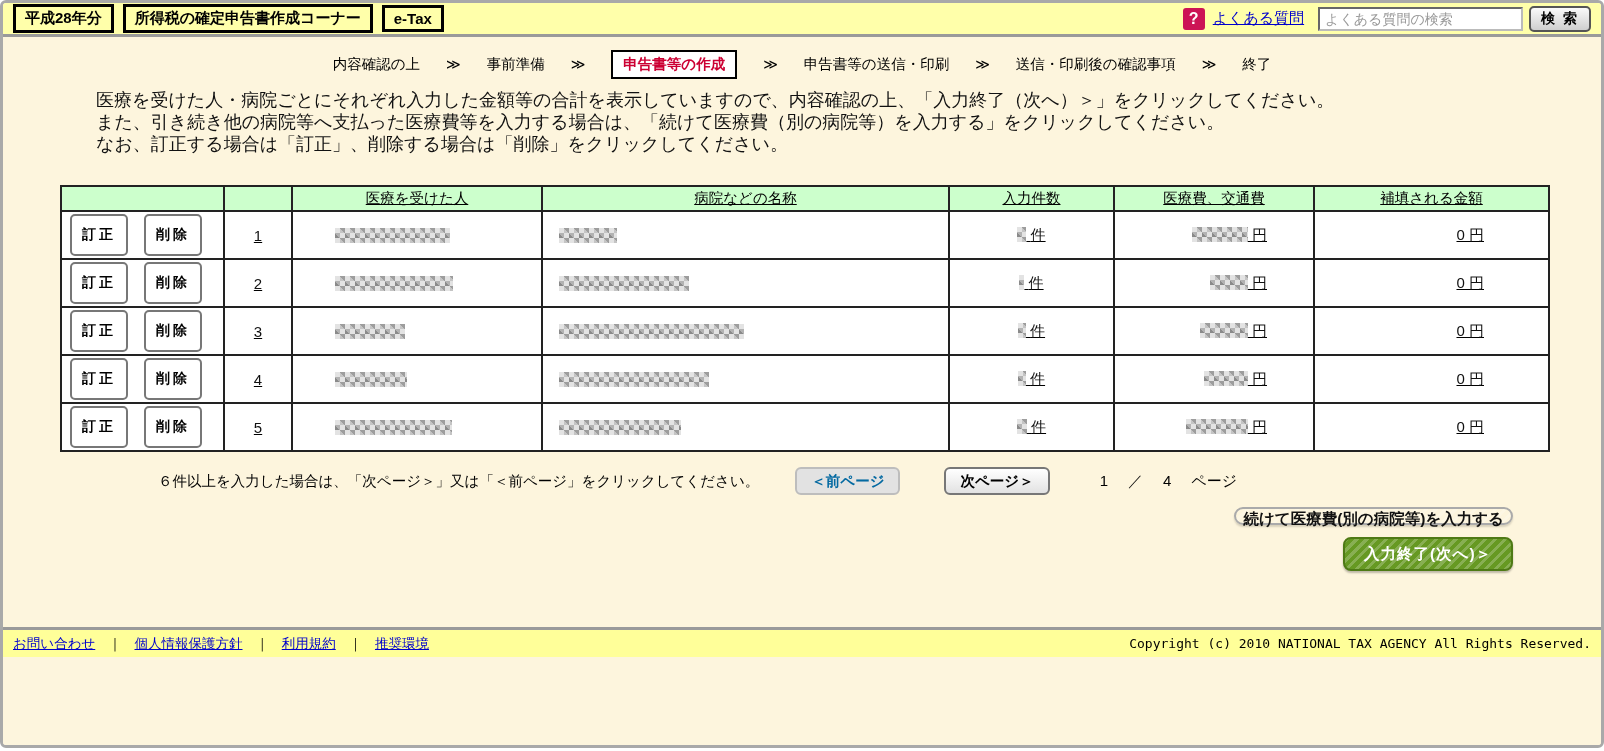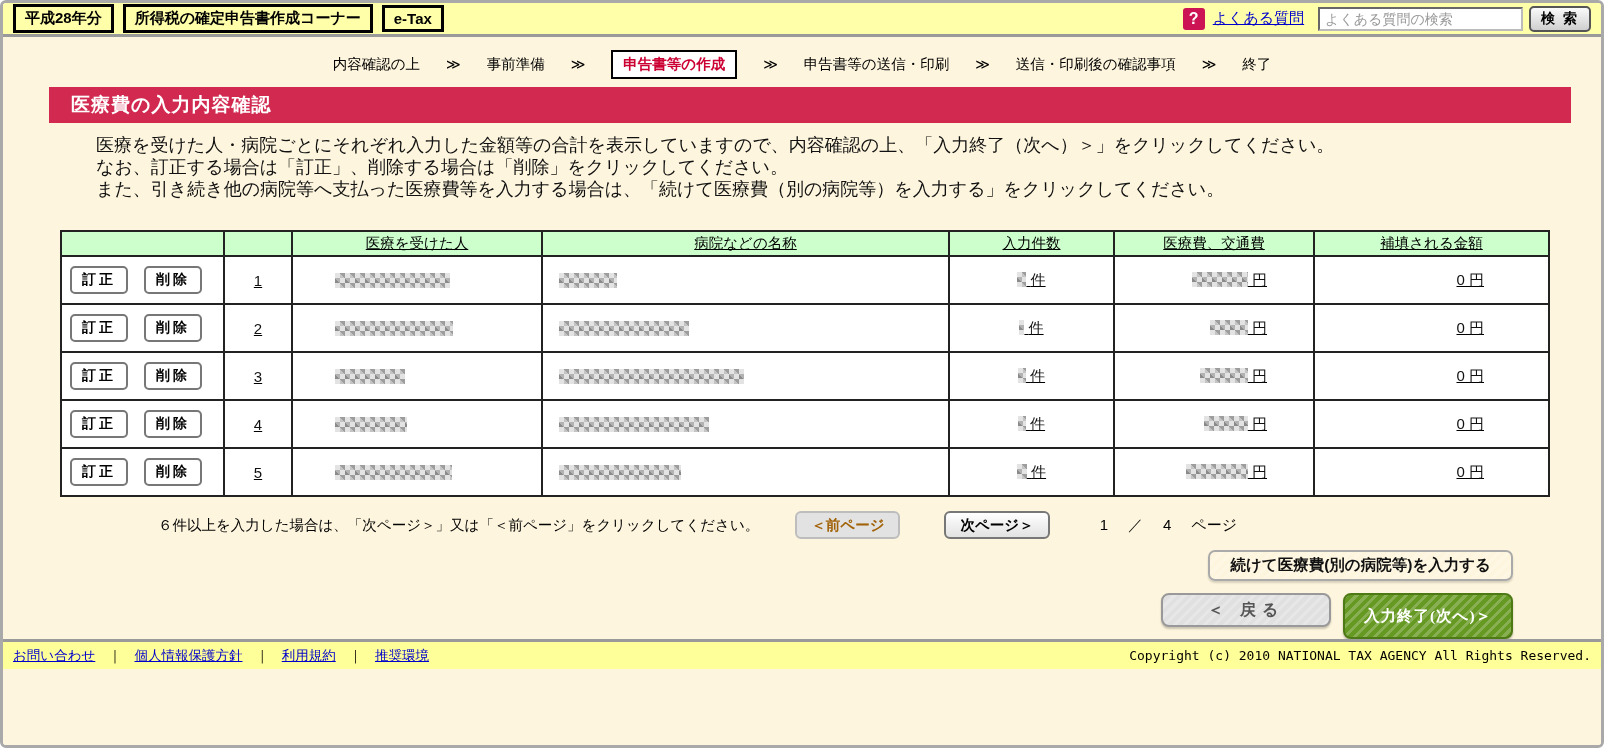--- a/index.html
+++ b/index.html
@@ -32,55 +32,55 @@
   .title-bar{ margin:9px 30px 0 46px; background:#d1294f; color:#fff; font-weight:bold; font-size:19px;
               padding:5px 0 5px 22px; letter-spacing:1px; }
   
   .instructions{ margin:11px 0 0 93px; font-size:18px; line-height:22px; color:#111; }
   
   table.med{ border-collapse:collapse; table-layout:fixed; margin:30px 0 0 57px; width:1488px;
              background:#fff; border:2px solid #222;text-decoration:underline; }
   table.med th{ background:#ccffcc; border:2px solid #222; font-weight:normal; font-size:14.5px; height:25px; padding:0; }
   table.med td{ border:2px solid #222; height:48px; font-size:15px; color:#111; }
   td.c-btns{ padding-left:8px; }
-  .mini-btn{ width:58px; height:28px; background:#fff; border:2px solid #777; border-radius:5px;
+  .mini-btn{ width:58px; height:42px; background:#fff; border:2px solid #777; border-radius:5px;
              font-size:14px; font-weight:bold; letter-spacing:3px; margin-right:16px; cursor:pointer; font-family:inherit; color:#000; }
   td.c-no{ text-align:center; }
   td.c-name{ padding-left:42px; }
   td.c-hosp{ padding-left:16px; }
   td.c-count{ text-align:center; }
   td.c-amt{ text-align:right; padding-right:46px; }
   td.c-refund{ text-align:right; padding-right:64px; }
   .blur{ display:inline-block; height:15px; vertical-align:-2px; background-color:#e3e3e3;
          background-image:
            linear-gradient(45deg,#8a8a8a 25%,transparent 25%,transparent 75%,#9d9d9d 75%),
            linear-gradient(45deg,#c4c4c4 25%,transparent 25%,transparent 75%,#b2b2b2 75%);
          background-size:10px 10px; background-position:0 0,5px 5px; }
   
   .pagination{ display:flex; align-items:center; margin:14px 0 0 155px; font-size:14.5px; height:30px; }
   .pg-note{ white-space:nowrap; }
   .pg-btn{ height:28px; padding:0 14px; font-size:14.5px; font-weight:bold; border-radius:6px;
            font-family:inherit; cursor:pointer; white-space:nowrap; }
-  .pg-prev{ margin-left:36px; background:#e2e2e2; border:2px solid #bdbdbd; color:#a16207; cursor:default; }
+  .pg-prev{ margin-left:36px; background:#e2e2e2; border:2px solid #bdbdbd; color:#0369a1; cursor:default; }
   .pg-next{ margin-left:44px; background:linear-gradient(#ffffff,#e2e2e2); border:2px solid #777; color:#000; }
   .pg-ind{ margin-left:50px; display:flex; gap:20px; font-size:15px; }
   
   .continue-row{ display:flex; justify-content:flex-end; margin:11px 88px 0 0; }
-  .continue-btn{ height:31px; padding:0 20px; font-size:15.5px; font-weight:bold; color:#111;
-                 background:linear-gradient(#ffffff,#e6e6e6); border:2px solid #aaa; border-radius:7px;
+  .continue-btn{ height:18px; padding:0 7px; font-size:15.5px; font-weight:bold; color:#111;
+                 background:linear-gradient(#ffffff,#e6e6e6); border:2px solid #aaa; border-radius:15px;
                  box-shadow:0 2px 2px rgba(0,0,0,.15); cursor:pointer; font-family:inherit; }
   .navbtn-row{ display:flex; justify-content:flex-end; gap:12px; margin:12px 88px 0 0; }
   .stripes{ background-image:repeating-linear-gradient(135deg,rgba(255,255,255,.22) 0 3px,rgba(255,255,255,0) 3px 7px); }
   .back-btn{ width:170px; height:34px; font-size:16px; font-weight:bold; letter-spacing:6px; color:#555;
              background-color:#e0e0e0; border:2px solid #999; border-radius:8px;
              box-shadow:0 2px 2px rgba(0,0,0,.2); cursor:pointer; font-family:inherit; }
-  .finish-btn{ width:170px; height:46px; font-size:15.5px; font-weight:bold; letter-spacing:1px; color:#fff;
+  .finish-btn{ width:170px; height:34px; font-size:15.5px; font-weight:bold; letter-spacing:1px; color:#fff;
                background-color:#669922; background-blend-mode:normal;
                border:2px solid #4e7a15; border-radius:8px; box-shadow:0 2px 2px rgba(0,0,0,.25);
-               cursor:pointer; font-family:Liberation Serif, serif; }
+               cursor:pointer; font-family:Liberation Sans, sans-serif; }
   
   .footer{ margin-top:auto; background:#ffff99; border-top:3px solid #9a9a9a; height:30px; flex:0 0 30px;
            display:flex; align-items:center; padding:0 10px; font-size:13.5px; }
   .f-link{ color:#0000cc; text-decoration:underline; cursor:pointer; white-space:nowrap; }
   .f-sep{ margin:0 13px; color:#000; }
   .f-copy{ margin-left:auto; font-family:"DejaVu Sans Mono","Liberation Mono",monospace; font-size:13px; color:#000; white-space:nowrap; }
   .bottom-space{ background:#fdf5dd; flex:0 0 88px; }
 </style>
 </head>
 <body>
@@ -105,26 +105,25 @@
     <span class="crumb-sep">≫</span>
     <span class="crumb active">申告書等の作成</span>
     <span class="crumb-sep">≫</span>
     <span class="crumb">申告書等の送信・印刷</span>
     <span class="crumb-sep">≫</span>
     <span class="crumb">送信・印刷後の確認事項</span>
     <span class="crumb-sep">≫</span>
     <span class="crumb">終了</span>
   </div>
 
-  <div class="title-bar">医療費の入力内容確認</div>
 
   <div class="instructions">
     <div>医療を受けた人・病院ごとにそれぞれ入力した金額等の合計を表示していますので、内容確認の上、「入力終了（次へ）＞」をクリックしてください。</div>
+    <div>また、引き続き他の病院等へ支払った医療費等を入力する場合は、「続けて医療費（別の病院等）を入力する」をクリックしてください。</div>
     <div>なお、訂正する場合は「訂正」、削除する場合は「削除」をクリックしてください。</div>
-    <div>また、引き続き他の病院等へ支払った医療費等を入力する場合は、「続けて医療費（別の病院等）を入力する」をクリックしてください。</div>
   </div>
 
   <table class="med">
     <colgroup>
       <col style="width:163px">
         <col style="width:68px">
         <col style="width:250px">
         <col style="width:407px">
       <col style="width:165px">
         <col style="width:200px">
@@ -200,21 +199,20 @@
       <span>4</span>
       <span>ページ</span>
     </span>
   </div>
 
   <div class="continue-row">
     <button class="continue-btn stripes">続けて医療費(別の病院等)を入力する</button>
   </div>
 
   <div class="navbtn-row">
-    <button class="back-btn stripes">＜ 戻る</button>
     <button class="finish-btn stripes">入力終了(次へ)＞</button>
   </div>
 
   <div class="footer">
     <a class="f-link">お問い合わせ</a>
     <span class="f-sep">｜</span>
     <a class="f-link">個人情報保護方針</a>
     <span class="f-sep">｜</span>
     <a class="f-link">利用規約</a>
     <span class="f-sep">｜</span>

